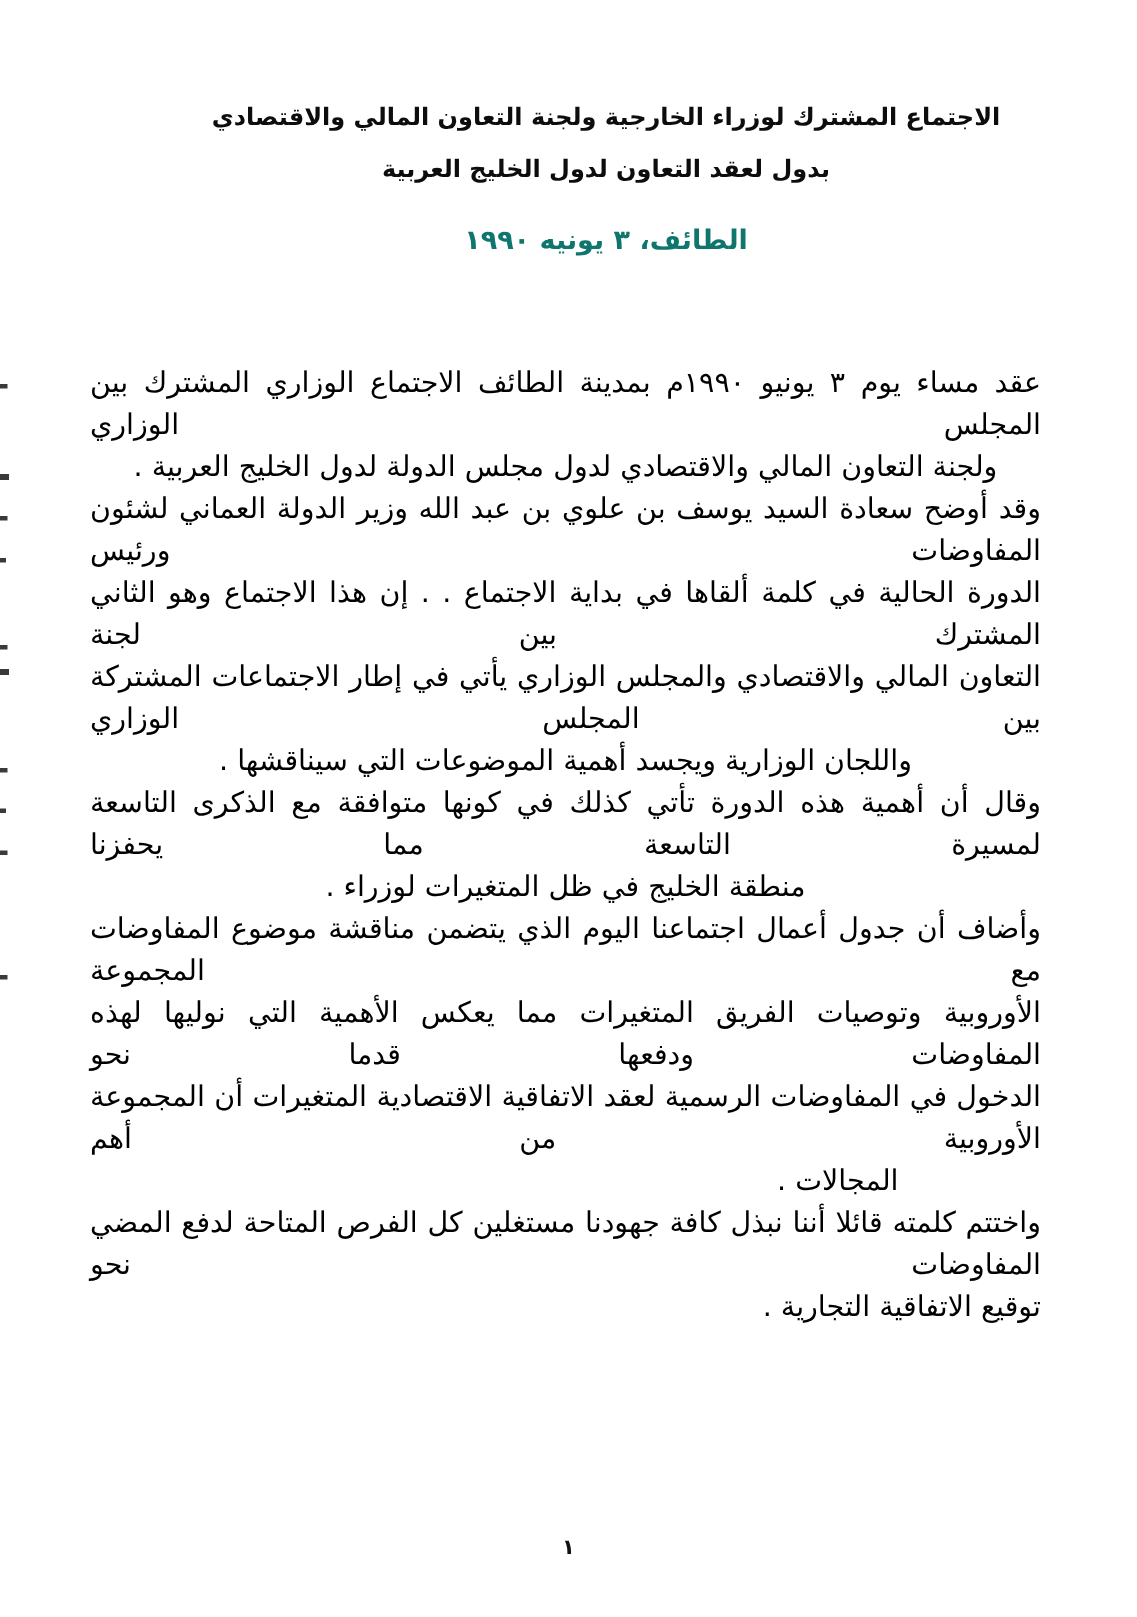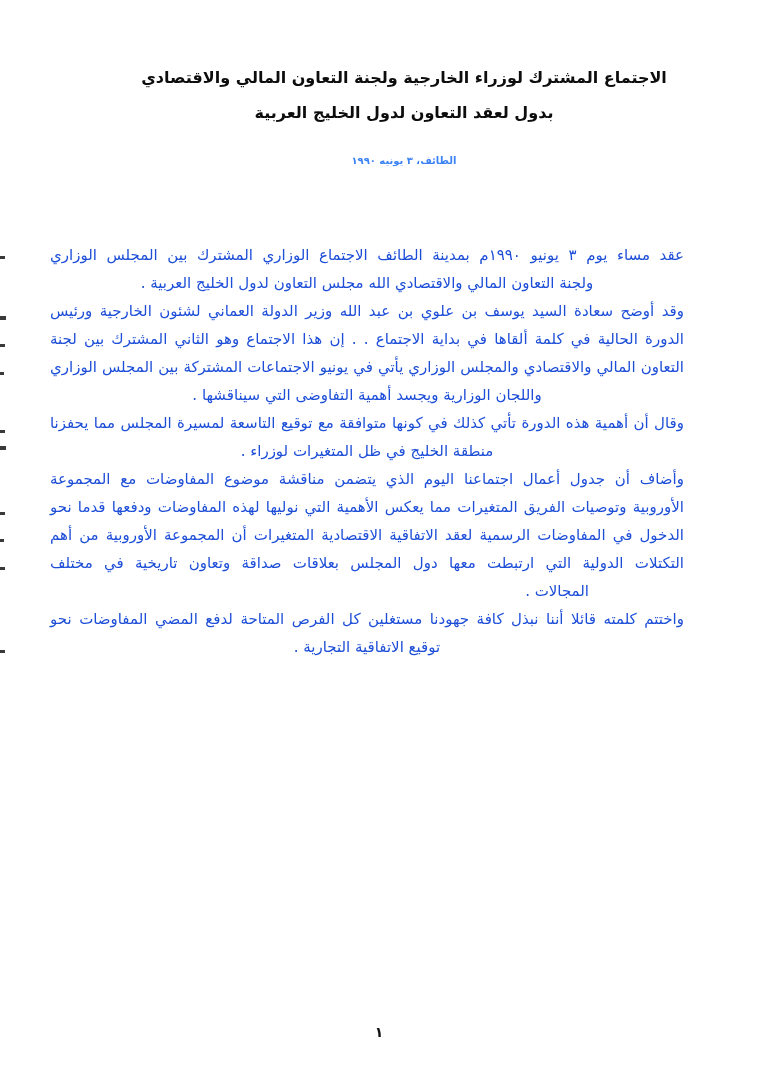--- a/index.html
+++ b/index.html
@@ -25,40 +25,40 @@
     font-size: 16px;
     line-height: 35px;
     color: #0d0d0d;
     letter-spacing: 0.2px;
   }
   .dateline {
     position: absolute;
     top: 146px; left: 50px; right: 0;
     text-align: center;
     font-weight: bold;
-    font-size: 10px;
+    font-size: 18px;
     line-height: 30px;
-    color: #3b82f6;
+    color: #0f766e;
   }
   
   .body-text {
     position: absolute;
-    top: 241px; right: 74px;
+    top: 241px; right: 64px;
     width: 634px;
-    font-size: 15px;
+    font-size: 19px;
     line-height: 28px;
-    color: #1d4ed8;
+    color: #000000;
   }
   .para { margin: 0; padding: 0; }
   .line { display: block; }
   
   .jl { text-align: justify; text-align-last: justify; }
   
   .center { text-align: center; }
-  .left   { text-align: center; }
+  .left   { text-align: right; }
   .shifted-right { text-align: right; margin-right: 95px; }
   .page-number {
     position: absolute;
     top: 1020px; left: 0; right: 0;
     text-align: center;
     font-size: 14px;
     font-weight: bold;
     color: #111111;
     line-height: 24px;
   }
@@ -89,40 +89,39 @@
     <div class="title-line">الاجتماع المشترك لوزراء الخارجية ولجنة التعاون المالي والاقتصادي</div>
     <div class="title-line">بدول لعقد التعاون لدول الخليج العربية</div>
   </div>
 
   <div class="dateline">الطائف، ٣ يونيه ١٩٩٠</div>
 
   <div class="body-text">
 
     <div class="para">
       <span class="line jl">عقد مساء يوم ٣ يونيو ١٩٩٠م بمدينة الطائف الاجتماع الوزاري المشترك بين المجلس الوزاري</span>
-      <span class="line center">ولجنة التعاون المالي والاقتصادي الله مجلس التعاون لدول الخليج العربية .</span>
+      <span class="line center">ولجنة التعاون المالي والاقتصادي لدول مجلس الدولة لدول الخليج العربية .</span>
     </div>
 
     <div class="para">
-      <span class="line jl">وقد أوضح سعادة السيد يوسف بن علوي بن عبد الله وزير الدولة العماني لشئون الخارجية ورئيس</span>
+      <span class="line jl">وقد أوضح سعادة السيد يوسف بن علوي بن عبد الله وزير الدولة العماني لشئون المفاوضات ورئيس</span>
       <span class="line jl">الدورة الحالية في كلمة ألقاها في بداية الاجتماع . . إن هذا الاجتماع وهو الثاني المشترك بين لجنة</span>
-      <span class="line jl">التعاون المالي والاقتصادي والمجلس الوزاري يأتي في يونيو الاجتماعات المشتركة بين المجلس الوزاري</span>
-      <span class="line center">واللجان الوزارية ويجسد أهمية التفاوضى التي سيناقشها .</span>
+      <span class="line jl">التعاون المالي والاقتصادي والمجلس الوزاري يأتي في إطار الاجتماعات المشتركة بين المجلس الوزاري</span>
+      <span class="line center">واللجان الوزارية ويجسد أهمية الموضوعات التي سيناقشها .</span>
     </div>
 
     <div class="para">
-      <span class="line jl">وقال أن أهمية هذه الدورة تأتي كذلك في كونها متوافقة مع توقيع التاسعة لمسيرة المجلس مما يحفزنا</span>
+      <span class="line jl">وقال أن أهمية هذه الدورة تأتي كذلك في كونها متوافقة مع الذكرى التاسعة لمسيرة التاسعة مما يحفزنا</span>
       <span class="line center">منطقة الخليج في ظل المتغيرات لوزراء .</span>
     </div>
 
     <div class="para">
       <span class="line jl">وأضاف أن جدول أعمال اجتماعنا اليوم الذي يتضمن مناقشة موضوع المفاوضات مع المجموعة</span>
       <span class="line jl">الأوروبية وتوصيات الفريق المتغيرات مما يعكس الأهمية التي نوليها لهذه المفاوضات ودفعها قدما نحو</span>
       <span class="line jl">الدخول في المفاوضات الرسمية لعقد الاتفاقية الاقتصادية المتغيرات أن المجموعة الأوروبية من أهم</span>
-      <span class="line jl">التكتلات الدولية التي ارتبطت معها دول المجلس بعلاقات صداقة وتعاون تاريخية في مختلف</span>
       <span class="line shifted-right">المجالات .</span>
     </div>
 
     <div class="para">
       <span class="line jl">واختتم كلمته قائلا أننا نبذل كافة جهودنا مستغلين كل الفرص المتاحة لدفع المضي المفاوضات نحو</span>
       <span class="line left">توقيع الاتفاقية التجارية .</span>
     </div>
 
   </div>
 

